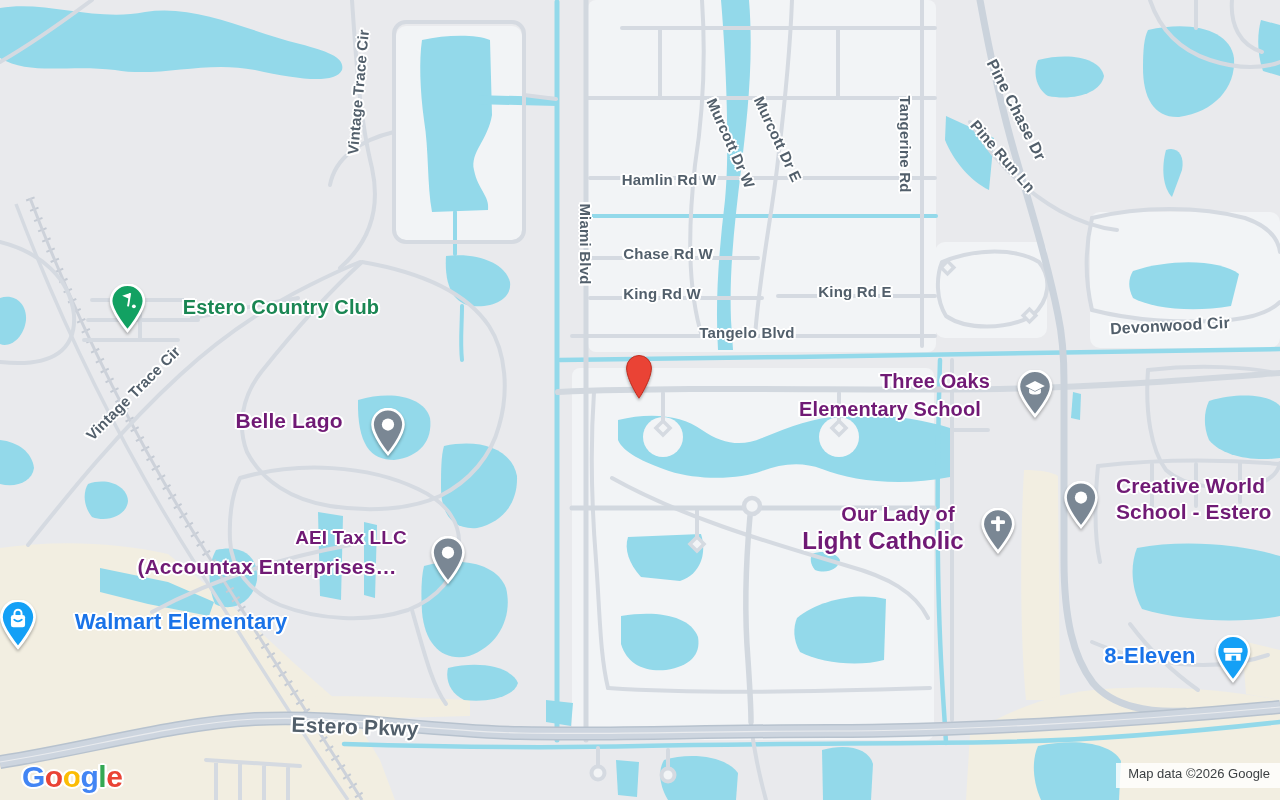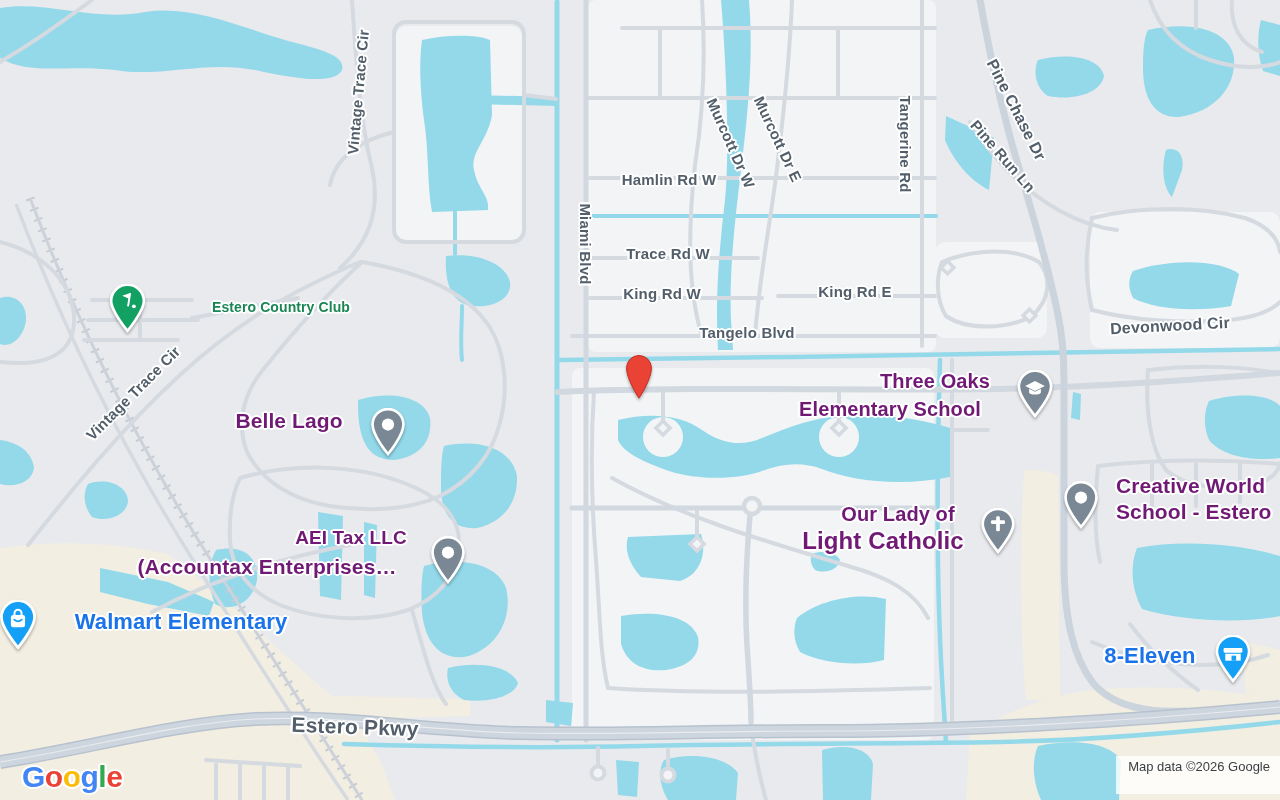--- a/index.html
+++ b/index.html
@@ -12,22 +12,22 @@
   .rl{font-size:15px;font-weight:700;color:#525F6B;letter-spacing:.2px;}
   .pl{font-weight:700;letter-spacing:.1px;}
   .slate{color:#701a75;}
   .green{color:#1A8653;}
   .blue{color:#1A73E8;}
   .pin{position:absolute;filter:drop-shadow(0 2px 1.5px rgba(0,0,0,.3));}
   #g-logo{position:absolute;left:22px;top:760px;font-size:30px;font-weight:700;
     letter-spacing:-.5px;
     text-shadow:-2px -1px 0 #fff,2px -1px 0 #fff,-2px 1px 0 #fff,2px 1px 0 #fff,
     0 -2px 0 #fff,0 2px 0 #fff,-2px 0 0 #fff,2px 0 0 #fff;}
-  #attribution{position:absolute;right:0;bottom:6px;height:21px;line-height:21px;
-    padding:0 10px 17px 12px;background:rgba(255,255,255,.8);
+  #attribution{position:absolute;right:0;bottom:12px;height:21px;line-height:21px;
+    padding:0 10px 4px 12px;background:rgba(255,255,255,.8);
     font-size:13px;color:#3C4043;}
 </style>
 </head>
 <body>
 
 <div id="viewport">
 
   <svg id="map-svg" viewBox="0 0 1280 800">
 
     <rect x="0" y="0" width="1280" height="800" fill="#E9EAED"></rect>
@@ -174,33 +174,33 @@
       <rect x="692" y="539" width="10" height="10" stroke-width="3.5" transform="rotate(45 697 544)"></rect>
       <rect x="943" y="263" width="9" height="9" stroke-width="3.5" transform="rotate(45 947.5 267.5)"></rect>
       <rect x="1025" y="311" width="9" height="9" stroke-width="3.5" transform="rotate(45 1029.5 315.5)"></rect>
     </g>
   </svg>
 
   <div class="lbl rl" style="left:358px;top:92px;transform:translate(-50%,-50%) rotate(-85deg);">Vintage Trace Cir</div>
   <div class="lbl rl" style="left:133px;top:393px;transform:translate(-50%,-50%) rotate(-45deg);">Vintage Trace Cir</div>
   <div class="lbl rl" style="left:585px;top:244px;transform:translate(-50%,-50%) rotate(90deg);">Miami Blvd</div>
   <div class="lbl rl" style="left:669px;top:179px;">Hamlin Rd W</div>
-  <div class="lbl rl" style="left:668px;top:253px;">Trace Rd W</div>
+  <div class="lbl rl" style="left:668px;top:253px;">Chase Rd W</div>
   <div class="lbl rl" style="left:662px;top:293px;">King Rd W</div>
   <div class="lbl rl" style="left:855px;top:291px;">King Rd E</div>
   <div class="lbl rl" style="left:747px;top:332px;">Tangelo Blvd</div>
   <div class="lbl rl" style="left:731px;top:143px;transform:translate(-50%,-50%) rotate(66deg);">Murcott Dr W</div>
   <div class="lbl rl" style="left:778px;top:139px;transform:translate(-50%,-50%) rotate(65deg);">Murcott Dr E</div>
   <div class="lbl rl" style="left:905px;top:144px;transform:translate(-50%,-50%) rotate(90deg);">Tangerine Rd</div>
   <div class="lbl rl" style="left:1016px;top:110px;font-size:16px;transform:translate(-50%,-50%) rotate(63deg);">Pine Chase Dr</div>
   <div class="lbl rl" style="left:1003px;top:156px;transform:translate(-50%,-50%) rotate(49deg);">Pine Run Ln</div>
   <div class="lbl rl" style="left:1170px;top:326px;font-size:16px;transform:translate(-50%,-50%) rotate(-3deg);">Devonwood Cir</div>
   <div class="lbl rl" style="left:355px;top:727px;font-size:21px;transform:translate(-50%,-50%) rotate(2deg);">Estero Pkwy</div>
 
-  <div class="lbl pl green" style="left:281px;top:307px;font-size:14px;">Estero Country Club</div>
+  <div class="lbl pl green" style="left:281px;top:307px;font-size:20px;">Estero Country Club</div>
   <div class="lbl pl slate" style="left:289px;top:421px;font-size:21px;">Belle Lago</div>
   <div class="lbl pl slate" style="left:351px;top:538px;font-size:19px;">AEI Tax LLC</div>
   <div class="lbl pl slate" style="left:267px;top:567px;font-size:21px;">(Accountax Enterprises…</div>
   <div class="lbl pl blue" style="left:181px;top:622px;font-size:22px;">Walmart Elementary</div>
   <div class="lbl pl slate" style="left:935px;top:381px;font-size:20px;">Three Oaks</div>
   <div class="lbl pl slate" style="left:890px;top:409px;font-size:20px;">Elementary School</div>
   <div class="lbl pl slate" style="left:898px;top:514px;font-size:20px;">Our Lady of</div>
   <div class="lbl pl slate" style="left:883px;top:541px;font-size:24px;">Light Catholic</div>
   <div class="lbl pl slate" style="left:1116px;top:486px;font-size:21px;transform:translate(0,-50%);">Creative World</div>
   <div class="lbl pl slate" style="left:1116px;top:512px;font-size:21px;transform:translate(0,-50%);">School - Estero</div>

